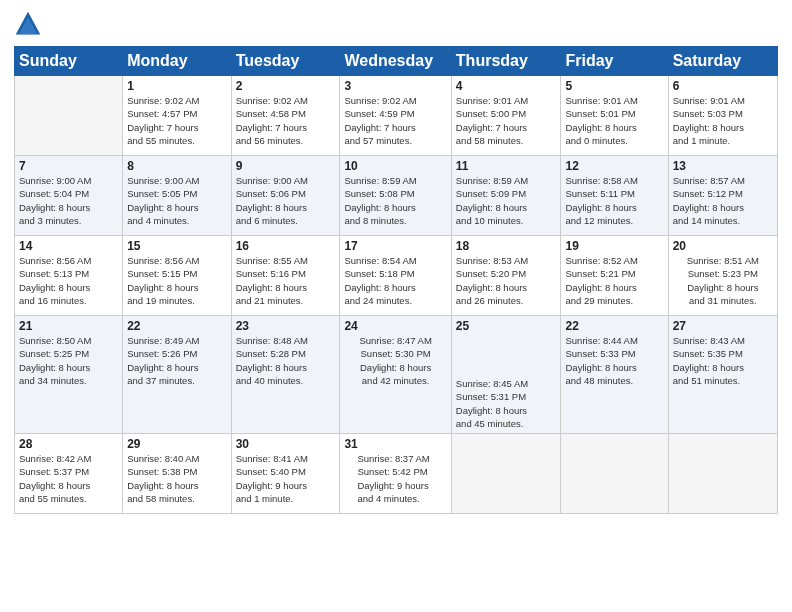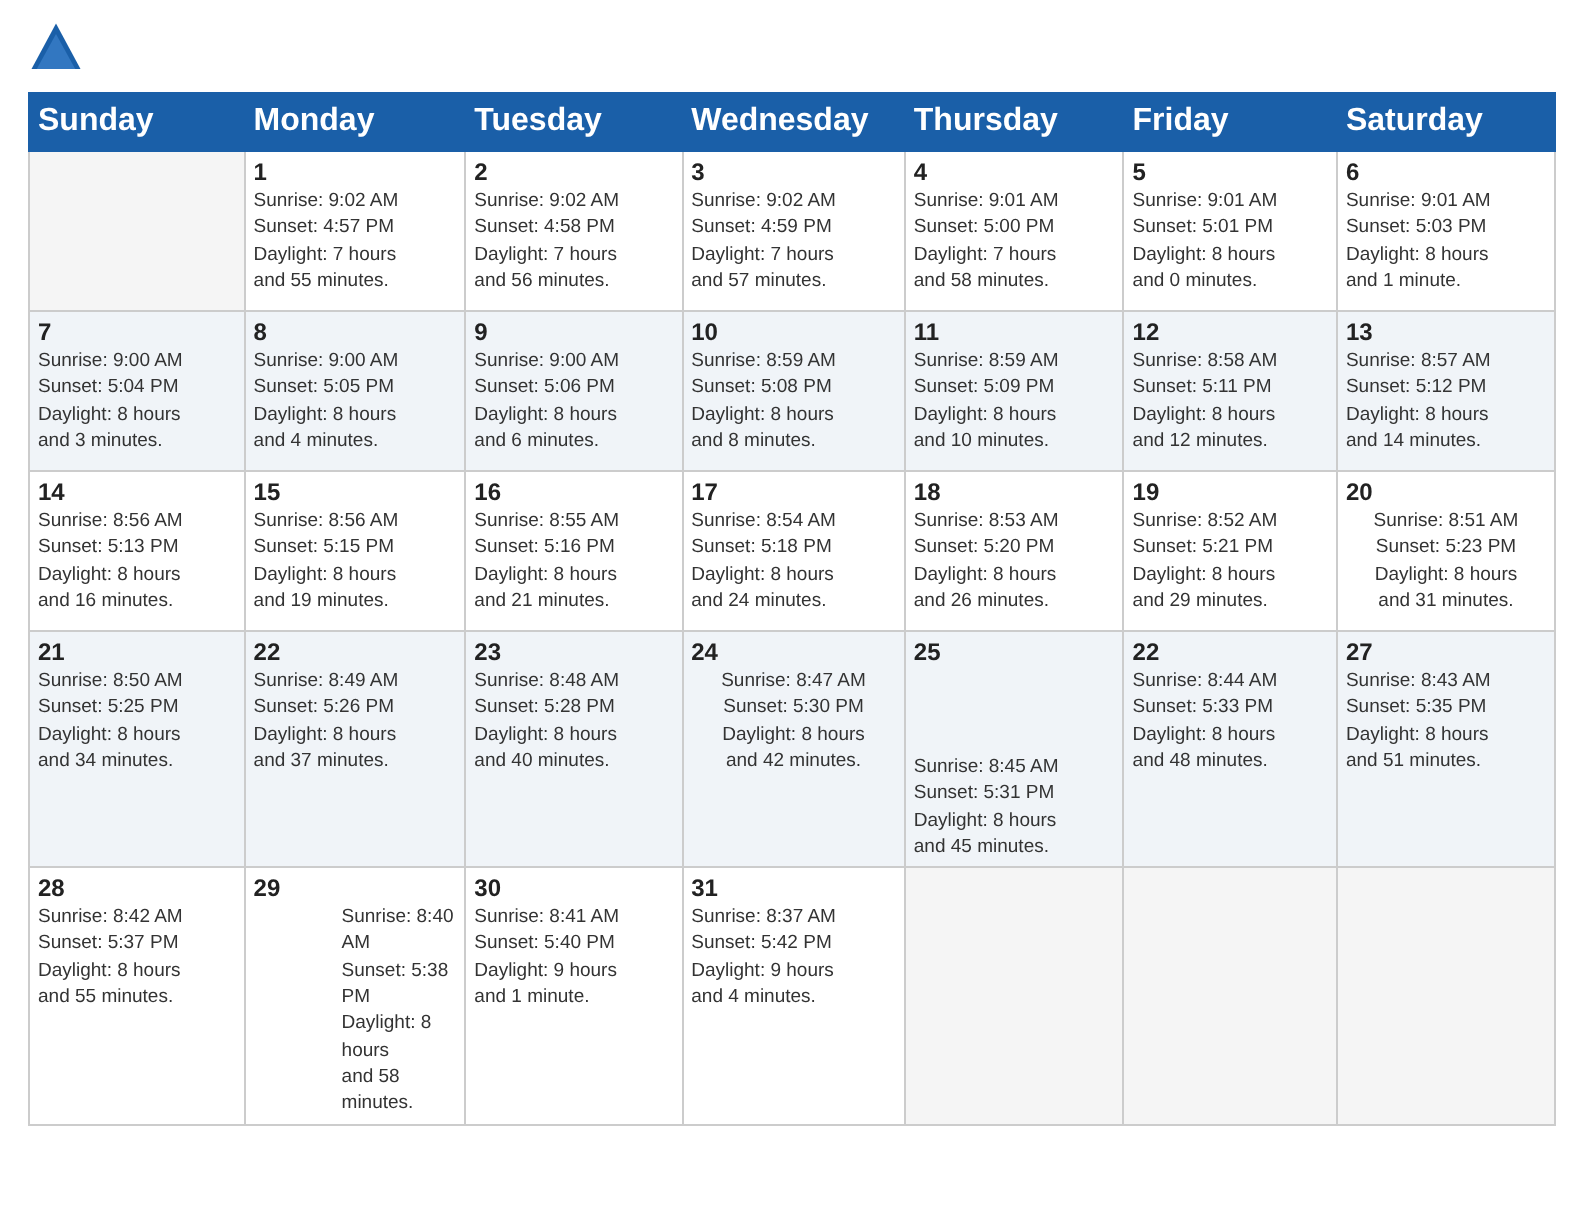--- a/index.html
+++ b/index.html
@@ -333,35 +333,35 @@
         <tr>
           <td>
             <span class="day-num">28</span>
             <div class="day-info" style="white-space: pre-line;">Sunrise: 8:42 AM
 Sunset: 5:37 PM
 Daylight: 8 hours
 and 55 minutes.</div>
           </td>
           <td>
             <span class="day-num">29</span>
-            <div class="day-info" style="white-space: pre-line; margin-left: 44px;">Sunrise: 8:40 AM
+            <div class="day-info" style="white-space: pre-line;">Sunrise: 8:40 AM
 Sunset: 5:38 PM
 Daylight: 8 hours
 and 58 minutes.</div>
           </td>
           <td>
             <span class="day-num">30</span>
             <div class="day-info" style="white-space: pre-line;">Sunrise: 8:41 AM
 Sunset: 5:40 PM
 Daylight: 9 hours
 and 1 minute.</div>
           </td>
           <td>
             <span class="day-num">31</span>
-            <div class="day-info" style="white-space: pre-line;">Sunrise: 8:37 AM
+            <div class="day-info" style="white-space: pre-line; margin-left: 13px;">Sunrise: 8:37 AM
 Sunset: 5:42 PM
 Daylight: 9 hours
 and 4 minutes.</div>
           </td>
           <td class="empty"></td>
           <td class="empty"></td>
           <td class="empty"></td>
         </tr>
       </tbody>
   </table>

